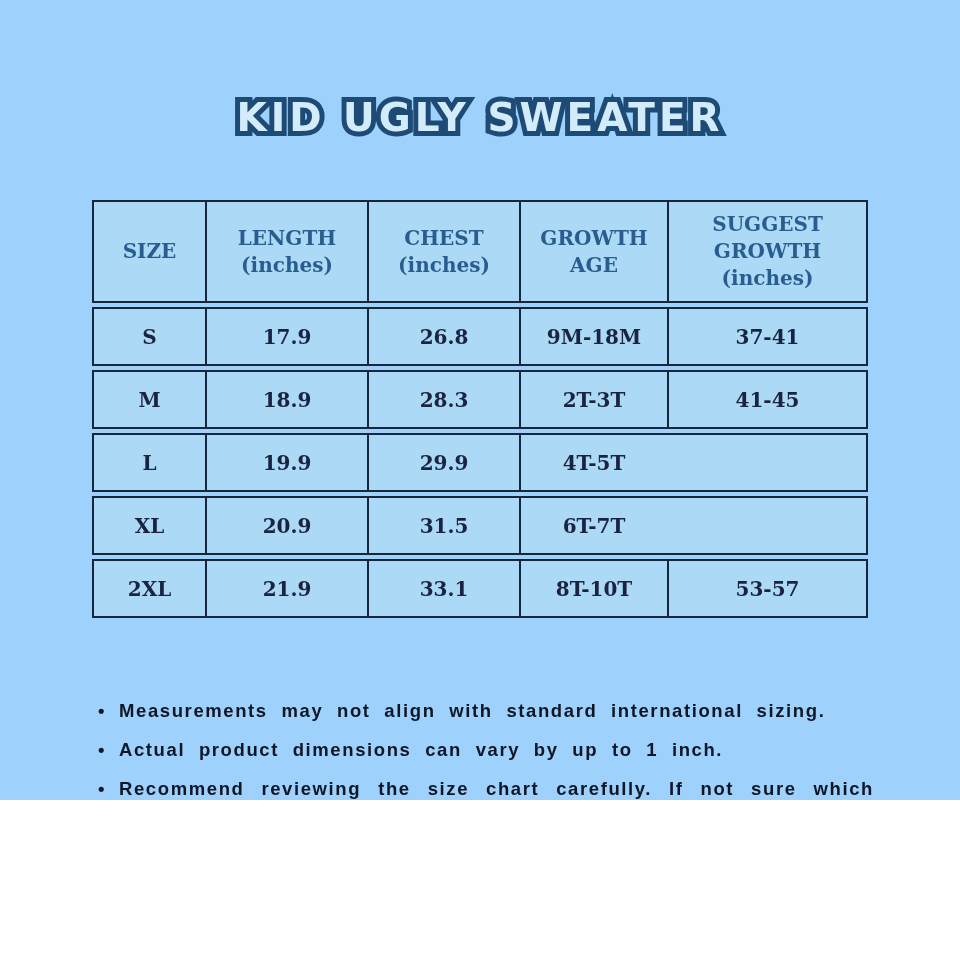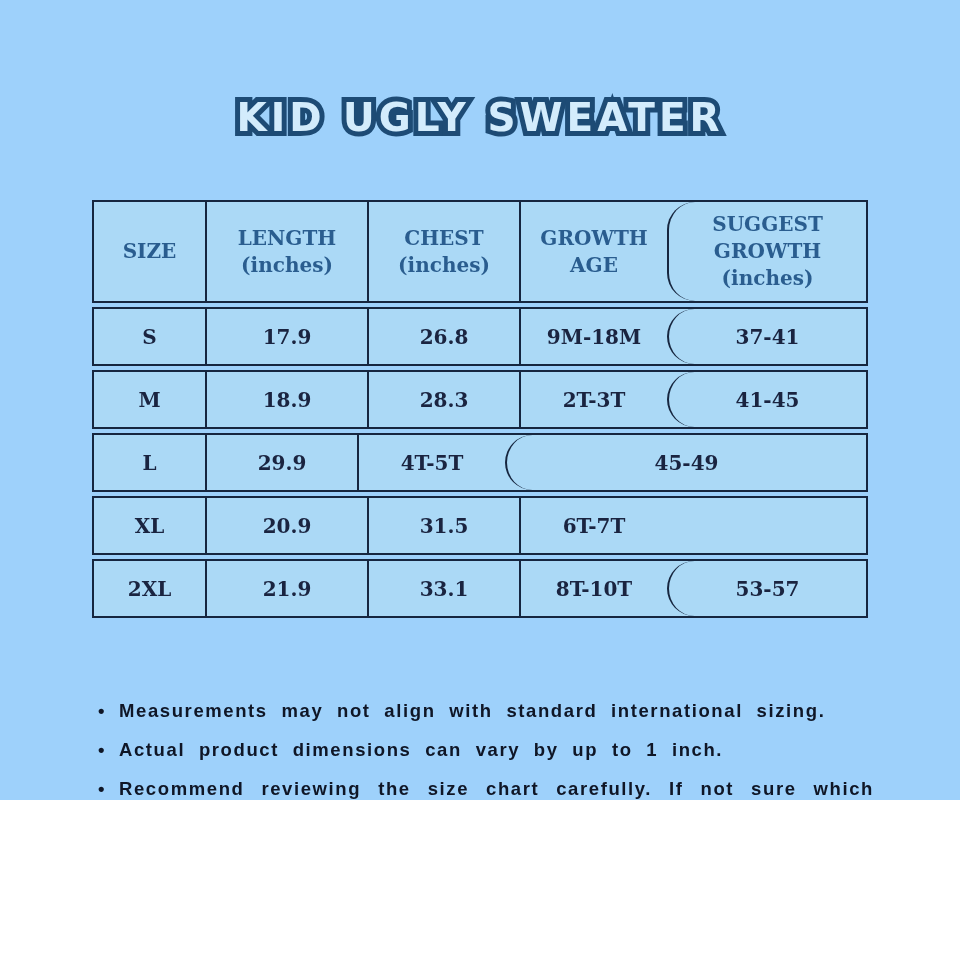--- a/index.html
+++ b/index.html
@@ -60,21 +60,21 @@
     align-items: center;
     justify-content: center;
     text-align: center;
     padding: 2px 18px;
   }
   .t-cell + .t-cell { border-left: 2px solid var(--border, #16263f); }
   .c0 { flex: 0 0 111px; }
   .c1 { flex: 0 0 162px; }
   .c2 { flex: 0 0 152px; }
   .c3 { flex: 0 0 148px; }
-  .c4 { flex: 1 1 auto; border-radius: 28px; }
+  .c4 { flex: 1 1 auto; }
   .header .t-cell {
     font-family: "DejaVu Serif", serif;
     font-weight: bold;
     font-size: 20px;
     line-height: 27px;
     color: var(--header_text, #2a5d8f);
   }
   .body .t-cell {
     font-family: "DejaVu Serif", serif;
     font-weight: bold;
@@ -143,23 +143,23 @@
     <div class="t-row body">
       <div class="t-cell c0">M</div>
       <div class="t-cell c1">18.9</div>
       <div class="t-cell c2">28.3</div>
       <div class="t-cell c3">2T-3T</div>
       <div class="t-cell c4">41-45</div>
     </div>
 
     <div class="t-row body">
       <div class="t-cell c0">L</div>
+      <div class="t-cell c1">19.9</div>
       <div class="t-cell c2">29.9</div>
       <div class="t-cell c3">4T-5T</div>
-      <div class="t-cell c4">45-49</div>
     </div>
 
     <div class="t-row body">
       <div class="t-cell c0">XL</div>
       <div class="t-cell c1">20.9</div>
       <div class="t-cell c2">31.5</div>
       <div class="t-cell c3">6T-7T</div>
     </div>
 
     <div class="t-row body">

